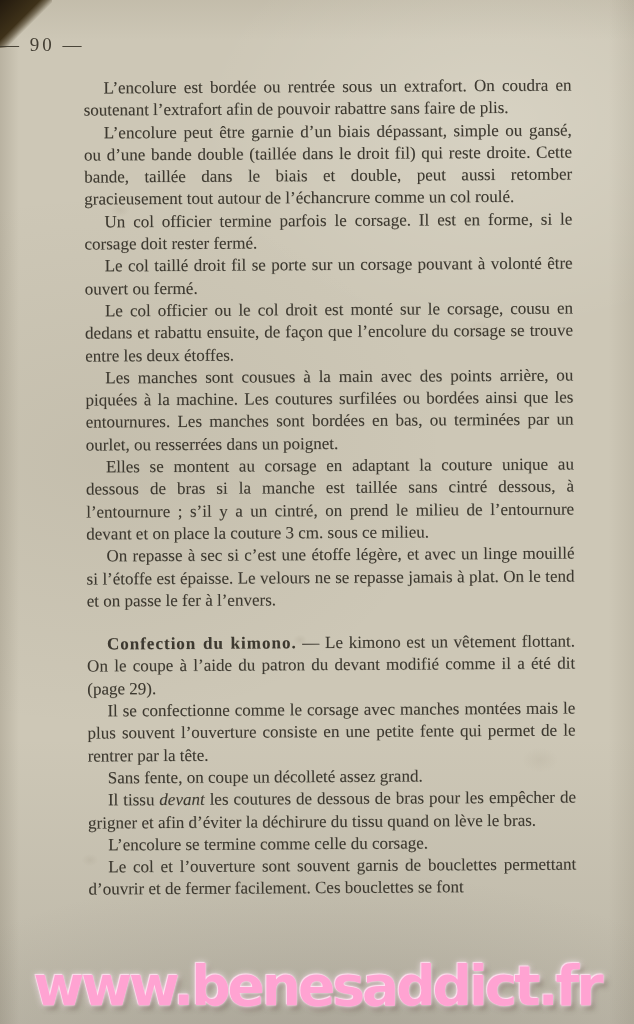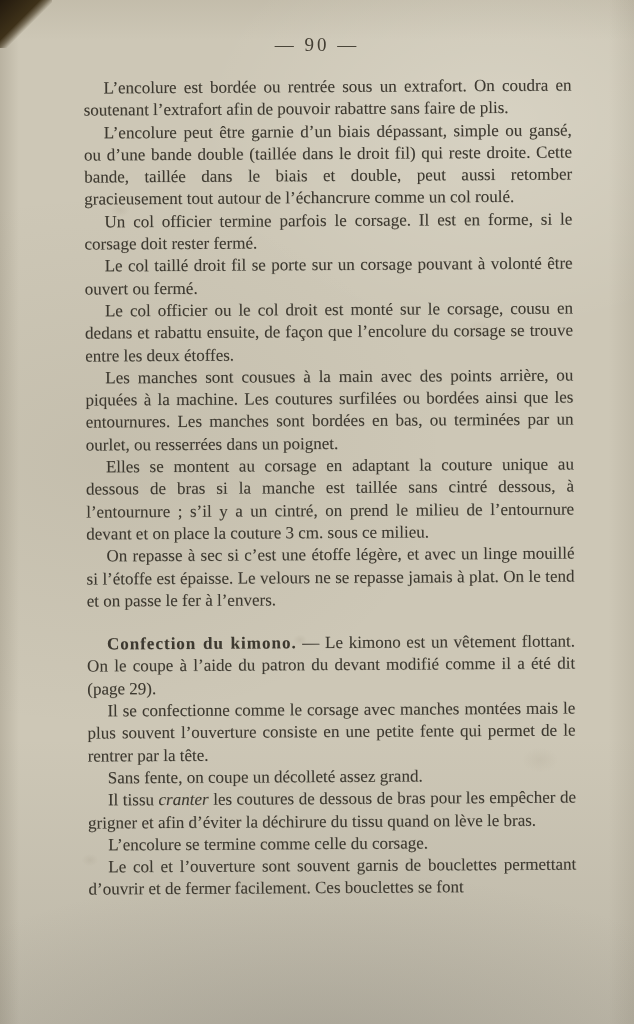--- a/index.html
+++ b/index.html
@@ -27,21 +27,21 @@
     position:absolute;inset:0;pointer-events:none;
     background:
       radial-gradient(14px 10px at 120px 210px, rgba(112,100,78,0.10), transparent 70%),
       radial-gradient(20px 14px at 480px 330px, rgba(112,100,78,0.08), transparent 70%),
       radial-gradient(10px 8px  at 300px 640px, rgba(112,100,78,0.10), transparent 70%),
       radial-gradient(26px 18px at 540px 760px, rgba(112,100,78,0.07), transparent 70%),
       radial-gradient(12px 9px  at 90px  860px, rgba(112,100,78,0.09), transparent 70%);
   }
   .page-number{
     position:absolute;top:34px;left:0;width:100%;
-    text-align:center;
+    text-align:left;
     font-size:19px;letter-spacing:3px;
     color:#433e33;
   }
   .text-block{
     position:absolute;left:86px;top:76px;width:488px;
     color:#3d3930;
     font-size:17px;line-height:22.3px;
     text-align:justify;
     transform:rotate(-0.35deg);
     text-shadow:0.3px 0.3px 0 rgba(61,57,48,0.28);
@@ -82,20 +82,21 @@
     <p>Le col officier ou le col droit est monté sur le corsage, cousu en dedans et rabattu ensuite, de façon que l’encolure du corsage se trouve entre les deux étoffes.</p>
     <p>Les manches sont cousues à la main avec des points arrière, ou piquées à la machine. Les coutures surfilées ou bordées ainsi que les entournures. Les manches sont bordées en bas, ou terminées par un ourlet, ou resserrées dans un poignet.</p>
     <p>Elles se montent au corsage en adaptant la couture unique au dessous de bras si la manche est taillée sans cintré dessous, à l’entournure ; s’il y a un cintré, on prend le milieu de l’entournure devant et on place la couture 3 cm. sous ce milieu.</p>
     <p>On repasse à sec si c’est une étoffe légère, et avec un linge mouillé si l’étoffe est épaisse. Le velours ne se repasse jamais à plat. On le tend et on passe le fer à l’envers.</p>
 
     <p class="section-start"><span class="lead-bold">Confection du kimono.</span><span> — Le kimono est un vêtement flottant. On le coupe à l’aide du patron du devant modifié comme il a été dit (page 29).</span></p>
 
     <p>Il se confectionne comme le corsage avec manches montées mais le plus souvent l’ouverture consiste en une petite fente qui permet de le rentrer par la tête.</p>
     <p>Sans fente, on coupe un décolleté assez grand.</p>
 
-    <p><span>Il tissu </span><span class="it">cranter</span><span> les coutures de dessous de bras pour les empêcher de grigner et afin d’éviter la déchirure du tissu quand on lève le bras.</span></p>
+    <p><span>Il tissu </span><span class="it">devant</span><span> les coutures de dessous de bras pour les empêcher de grigner et afin d’éviter la déchirure du tissu quand on lève le bras.</span></p>
 
     <p>L’encolure se termine comme celle du corsage.</p>
     <p>Le col et l’ouverture sont souvent garnis de bouclettes permettant d’ouvrir et de fermer facilement. Ces bouclettes se font</p>
   </div>
 
+  <div class="watermark">www.benesaddict.fr</div>
 
 </div>
 
 </body></html>

